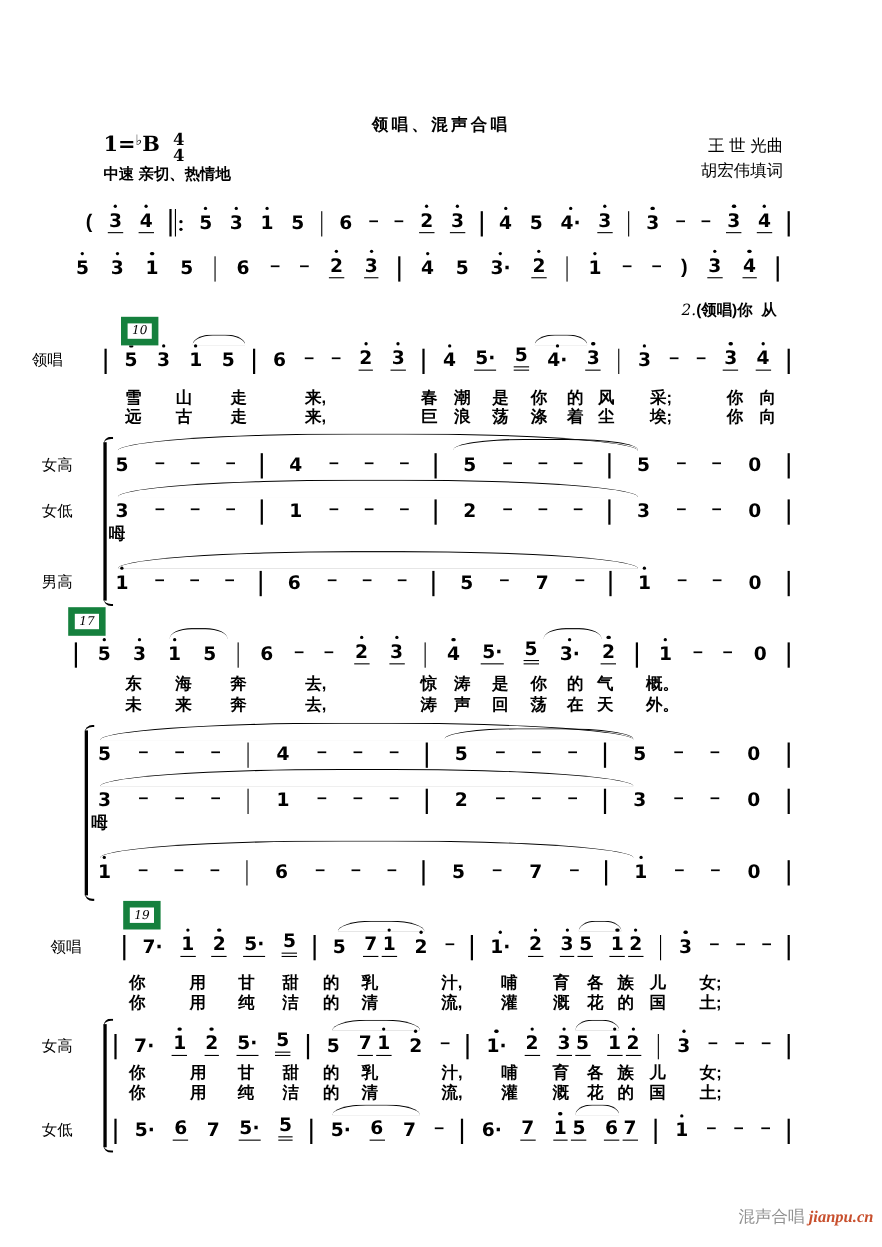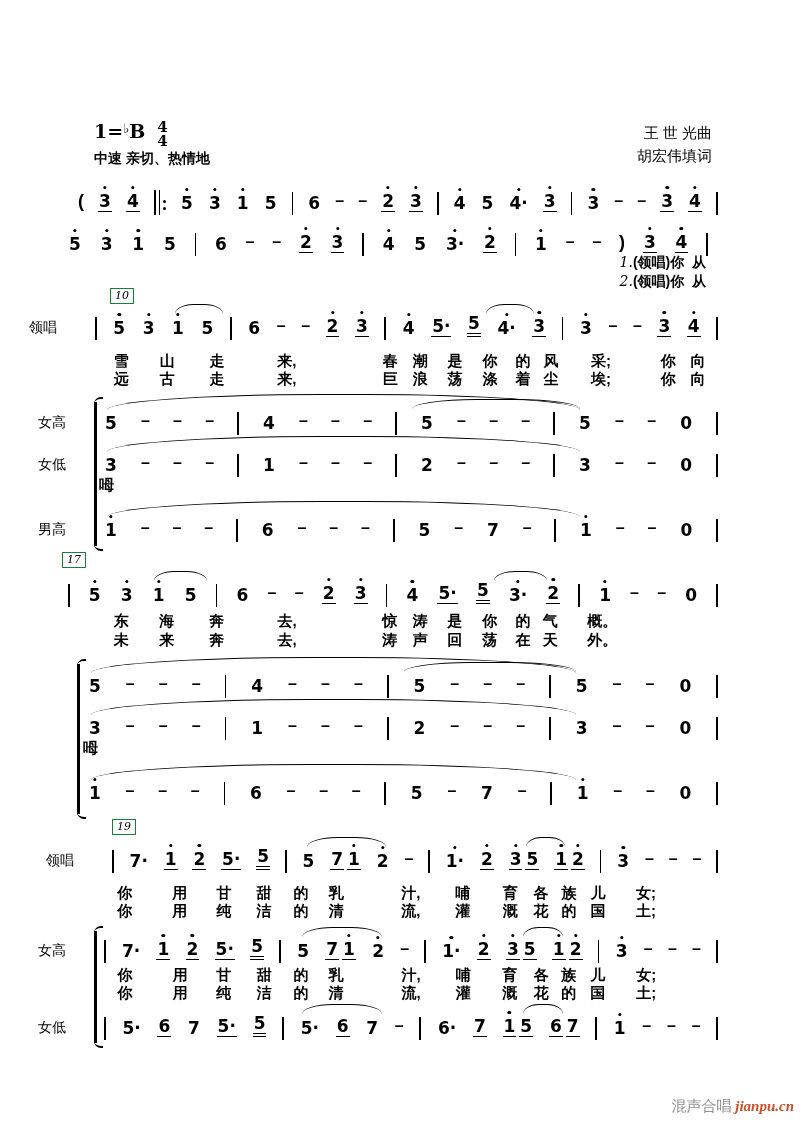--- a/index.html
+++ b/index.html
@@ -37,54 +37,54 @@
   .rep .thin{width:1.4px;height:25px;background:#000;}
   .rep .dots{display:flex;flex-direction:column;gap:4px;margin-bottom:5px;}
   .rep .dots i{width:3.2px;height:3.2px;background:#000;border-radius:50%;}
   .joined{display:flex;gap:3px;align-items:flex-end;}
   .arc{position:absolute;border-top:1.7px solid #000;height:9px;top:-6px;
        border-radius:100% 100% 0 0 / 260% 260% 0 0;}
   .arc.big{height:15px;top:-11px;border-radius:50% 50% 0 0 / 110% 110% 0 0;}
   .syslabel{position:absolute;font-size:14px;white-space:nowrap;text-align:left;width:56px;}
   .lyricrow{position:absolute;height:18px;}
   .lyr{position:absolute;transform:translateX(-50%);font-size:15px;font-weight:700;white-space:nowrap;}
-  .mbox{position:absolute;border:1px solid #15803d;font-size:11px;line-height:14px;padding:0 4px;
+  .mbox{position:absolute;border:6px solid #15803d;font-size:11px;line-height:14px;padding:0 4px;
         font-family:"DejaVu Serif",serif;font-style:italic;background:#fff;}
   .bracket{position:absolute;width:5px;border-left:3.4px solid #000;}
   .bracket:before,.bracket:after{content:"";position:absolute;left:-3.4px;width:9px;height:7px;}
   .bracket:before{top:-5px;border-top:2.6px solid #000;border-top-left-radius:7px;}
   .bracket:after{bottom:-5px;border-bottom:2.6px solid #000;border-bottom-left-radius:7px;}
 
   .footer{position:absolute;top:1064px;left:0;width:100%;text-align:center;font-size:15px;
           font-family:"Liberation Serif",serif;}
   .watermark{position:absolute;top:1097px;right:8px;font-size:15px;font-family:"Liberation Serif",serif;}
   .wm-site{color:#8f8f8f;}
   .wm-domain{color:#c8502e;font-style:italic;font-weight:700;}
 </style>
 </head>
 <body>
 
 <div id="sheet">
 
+  <div class="subtitle">领唱、混声合唱</div>
 
   <div class="keysig">
     <span><span>1=</span><span class="flat">♭</span><span>B</span></span>
     <span class="meter">
       <span>4</span>
       <span>4</span>
     </span>
   </div>
   <div class="tempo">中速 亲切、热情地</div>
 
   <div class="credits">
     <div>王 世 光曲</div>
     <div>胡宏伟填词</div>
   </div>
 
-  <div class="pickup" style="top:254px"><span class="num">1.</span><span>(领唱)你  从</span></div>
   <div class="pickup" style="top:273px"><span class="num">2.</span><span>(领唱)你  从</span></div>
 
   <div id="score">
       <div class="musicline" style="top: 185px; left: 78px; width: 640px;">
         <div class="paren">(</div>
         <div class="note u1"><div class="odot"></div><div class="nbody">3</div></div>
         <div class="note u1"><div class="odot"></div><div class="nbody">4</div></div>
         <div class="rep">
           <div class="thick"></div>
           <div class="thin"></div>

